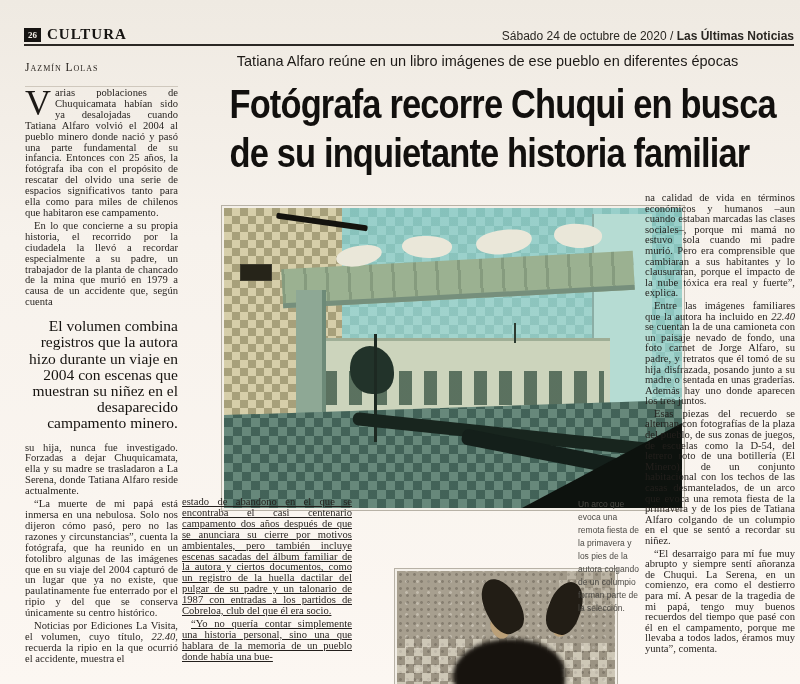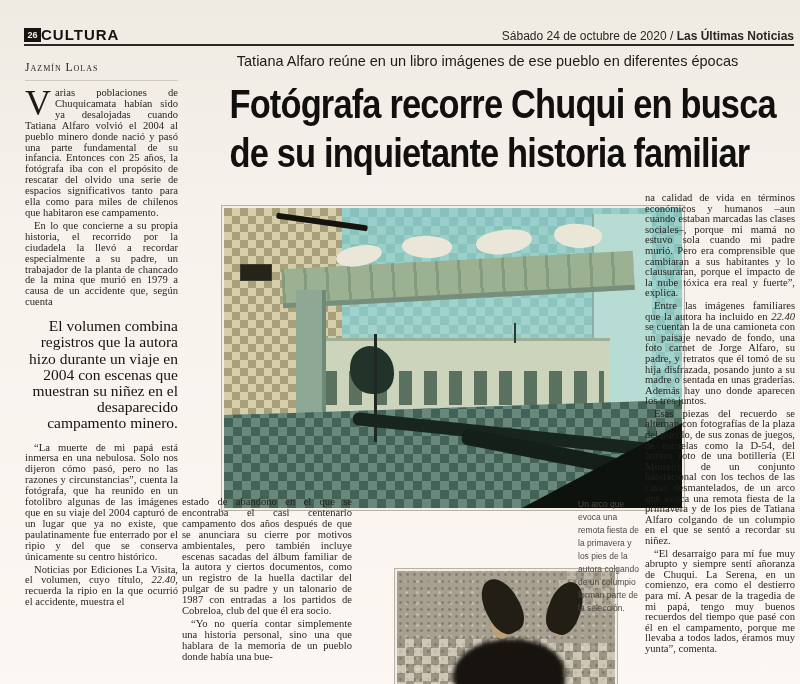--- a/index.html
+++ b/index.html
@@ -1,39 +1,39 @@
 <!DOCTYPE html>
 <html><head>
 <meta charset="utf-8">
 <style>
   html,body{margin:0;padding:0;}
   body{width:800px;height:684px;overflow:hidden;background:#e8e3dc;}
   .page{position:relative;width:800px;height:684px;background:linear-gradient(180deg,#efeae2 0%,#f7f2ec 35%,#fcf7f2 100%);font-family:"Liberation Serif",serif;color:#231f1c;}
 
   
-  .topbar-left{position:absolute;left:24px;top:26px;display:flex;align-items:center;font-family:Liberation Sans, sans-serif;}
+  .topbar-left{position:absolute;left:24px;top:26px;display:flex;align-items:center;gap:6px;font-family:Liberation Serif, serif;}
   .pagenum-box{display:inline-flex;align-items:center;justify-content:center;width:17px;height:14px;background:#161412;color:#f5f1ea;font-size:9px;font-weight:bold;}
   .section-title{font-size:15px;font-weight:bold;letter-spacing:1px;color:#161412;}
   .dateline{position:absolute;right:6px;top:29px;font-family:"Liberation Sans",sans-serif;font-size:12px;color:#2a2722;}
   .dateline .paper-name{font-weight:bold;}
   .top-rule{position:absolute;left:24px;top:44px;width:770px;height:2px;background:#2b2824;}
 
   
   .kicker{position:absolute;left:180px;top:53px;width:615px;text-align:center;font-family:"Liberation Sans",sans-serif;font-size:14.5px;color:#1d1a17;}
-  .byline{position:absolute;left:25px;top:61px;width:153px;font-variant:small-caps;letter-spacing:1px;font-size:11.5px;color:#2a2520;border-bottom:1px solid #cfc8bd;padding-bottom:7px;}
+  .byline{position:absolute;left:25px;top:61px;width:153px;font-variant:small-caps;letter-spacing:1px;font-size:11.5px;color:#2a2520;border-bottom:1px solid #cfc8bd;padding-bottom:13px;}
   .headline{position:absolute;left:180px;top:80px;width:618px;margin:0;text-align:center;font-family:"Liberation Sans",sans-serif;font-weight:bold;color:#12100e;}
   .hl-inner{display:block;transform:scaleX(0.84);transform-origin:center top;}
   .hl-line{display:block;font-size:41px;line-height:49px;letter-spacing:-1px;white-space:nowrap;}
 
   
   .col{position:absolute;font-size:10.6px;line-height:10.9px;text-align:justify;overflow:hidden;}
   .col p{margin:0 0 2px 0;}
   .col p.indent{text-indent:9px;}
   .col1{left:25px;top:88px;width:153px;height:596px;}
-  .col2{left:182px;top:497px;width:170px;height:187px;}
+  .col2{left:182px;top:497px;width:170px;height:187px;text-decoration:underline;}
   .col4{left:645px;top:193px;width:150px;height:491px;line-height:10.6px;}
   .dropcap{float:left;font-size:36px;line-height:28px;padding:1px 4px 0 0;color:#1c1916;}
   .book-title{font-style:italic;}
   .pullquote{margin:10px 0 11px 0;font-size:15.5px;line-height:16.2px;text-align:right;color:#15120f;}
 
   
   .main-photo{position:absolute;left:182px;top:190px;width:458px;height:300px;border:2px solid #f3efe8;box-shadow:0 0 0 1px #b7b1a6;overflow:hidden;background:linear-gradient(180deg,#8ccac4 0%,#9ad0c8 55%,#a6d5cc 100%);}
   .mp-el{position:absolute;}
   .mp-left-building{left:0;top:0;width:118px;height:218px;background:#b2aa84;background-image:repeating-conic-gradient(rgba(226,218,182,0.75) 0% 25%,rgba(146,140,104,0.35) 0% 50%);background-size:16px 16px;}
   .mp-lb-window{left:16px;top:56px;width:30px;height:15px;background:#262419;border:1px solid #3c3a2c;}
@@ -95,20 +95,21 @@
     <span class="hl-inner">
       <span class="hl-line">Fotógrafa recorre Chuqui en busca</span>
       <span class="hl-line">de su inquietante historia familiar</span>
     </span>
   </h1>
 
   <div class="col col1">
     <p><span class="dropcap">V</span><span>arias poblaciones de Chuquicamata habían sido ya desalojadas cuando Tatiana Alfaro volvió el 2004 al pueblo minero donde nació y pasó una parte fundamental de su infancia. Entonces con 25 años, la fotógrafa iba con el propósito de rescatar del olvido una serie de espacios significativos tanto para ella como para miles de chilenos que habitaron ese campamento.</span></p>
     <p class="indent">En lo que concierne a su propia historia, el recorrido por la ciudadela la llevó a recordar especialmente a su padre, un trabajador de la planta de chancado de la mina que murió en 1979 a causa de un accidente que, según cuenta</p>
     <div class="pullquote">El volumen combina registros que la autora hizo durante un viaje en 2004 con escenas que muestran su niñez en el desaparecido campamento minero.</div>
+    <p>su hija, nunca fue investigado. Forzadas a dejar Chuquicamata, ella y su madre se trasladaron a La Serena, donde Tatiana Alfaro reside actualmente.</p>
     <p class="indent">“La muerte de mi papá está inmersa en una nebulosa. Solo nos dijeron cómo pasó, pero no las razones y circunstancias”, cuenta la fotógrafa, que ha reunido en un fotolibro algunas de las imágenes que en su viaje del 2004 capturó de un lugar que ya no existe, que paulatinamente fue enterrado por el ripio y del que se conserva únicamente su centro histórico.</p>
     <p class="indent"><span>Noticias por Ediciones La Visita, el volumen, cuyo título, </span><span class="book-title">22.40</span><span>, recuerda la ripio en la que ocurrió el accidente, muestra el</span></p>
   </div>
 
   <figure class="main-photo">
     <div class="mp-el mp-left-building">
       <div class="mp-el mp-lb-window"></div>
     </div>
     <div class="mp-el mp-diag-mark"></div>
     <div class="mp-el mp-right-tower"></div>

